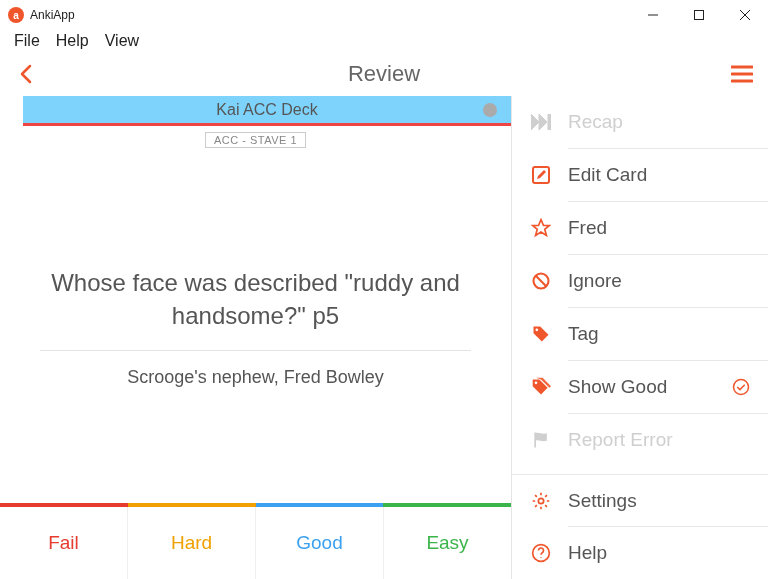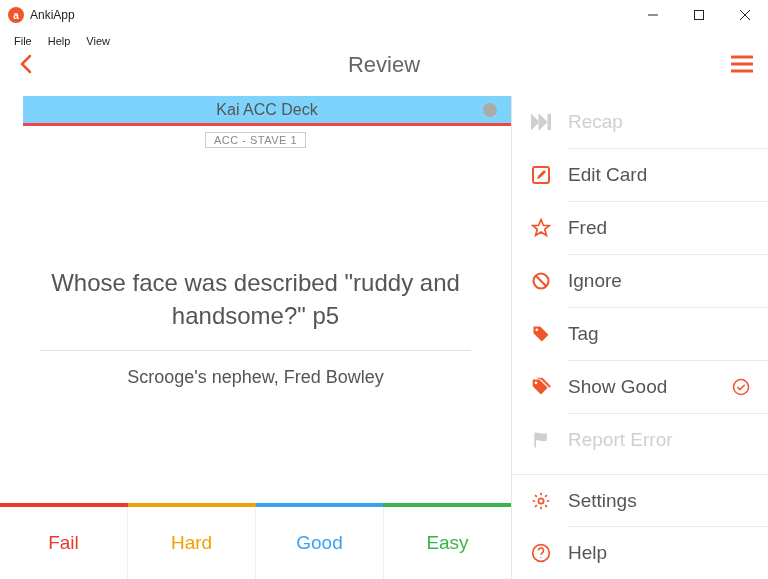--- a/index.html
+++ b/index.html
@@ -7,25 +7,25 @@
 
   
   .titlebar { height: 30px; display: flex; align-items: center; padding: 0 0 0 8px; background: #fff; }
   .titlebar .logo { width: 16px; height: 16px; border-radius: 50%; background: #f0562c; display:flex; align-items:center; justify-content:center; color:#fff; font-size:10px; font-weight:bold; margin-right: 6px; }
   .titlebar .title { font-size: 12px; color: #222; flex: 0 0 auto; }
   .titlebar .spacer { flex: 1; }
   .winbtn { width: 46px; height: 30px; display:flex; align-items:center; justify-content:center; color:#222; }
   .winbtn svg { stroke:#222; stroke-width:1; fill:none; }
 
   
-  .menubar { height: 22px; display:flex; align-items:center; padding: 0 6px; font-size: 11px; color:#222; border-bottom:1px solid transparent;text-align:center; }
+  .menubar { height: 22px; display:flex; align-items:center; padding: 0 6px; font-size: 16px; color:#222; border-bottom:1px solid transparent;text-align:center; }
   .menubar .menuitem { padding: 2px 8px; cursor: default; }
 
   
-  .appheader { height: 44px; display:flex; padding: 0 14px; position:relative;gap:17px; }
+  .appheader { height: 44px; display:flex; align-items:center; padding: 0 14px; position:relative;gap:17px; }
   .appheader .backbtn { width:24px; height:24px; display:flex; align-items:center; justify-content:center; color:#f0562c; }
   .appheader .headertitle { position:absolute; left:0; right:0; text-align:center; font-size:22px; color:#666; font-weight:300; pointer-events:none; }
   .appheader .hamburger { margin-left:auto; width:24px; height:24px; display:flex; align-items:center; justify-content:center; color:#f0562c; }
 
   
   .body { display:flex; height: calc(579px - 30px - 22px - 44px); }
   .main { flex:1; min-width:0; display:flex; flex-direction:column; border-right:1px solid #e5e5e5; }
   .side { width:256px; display:flex; flex-direction:column; }
 
   

